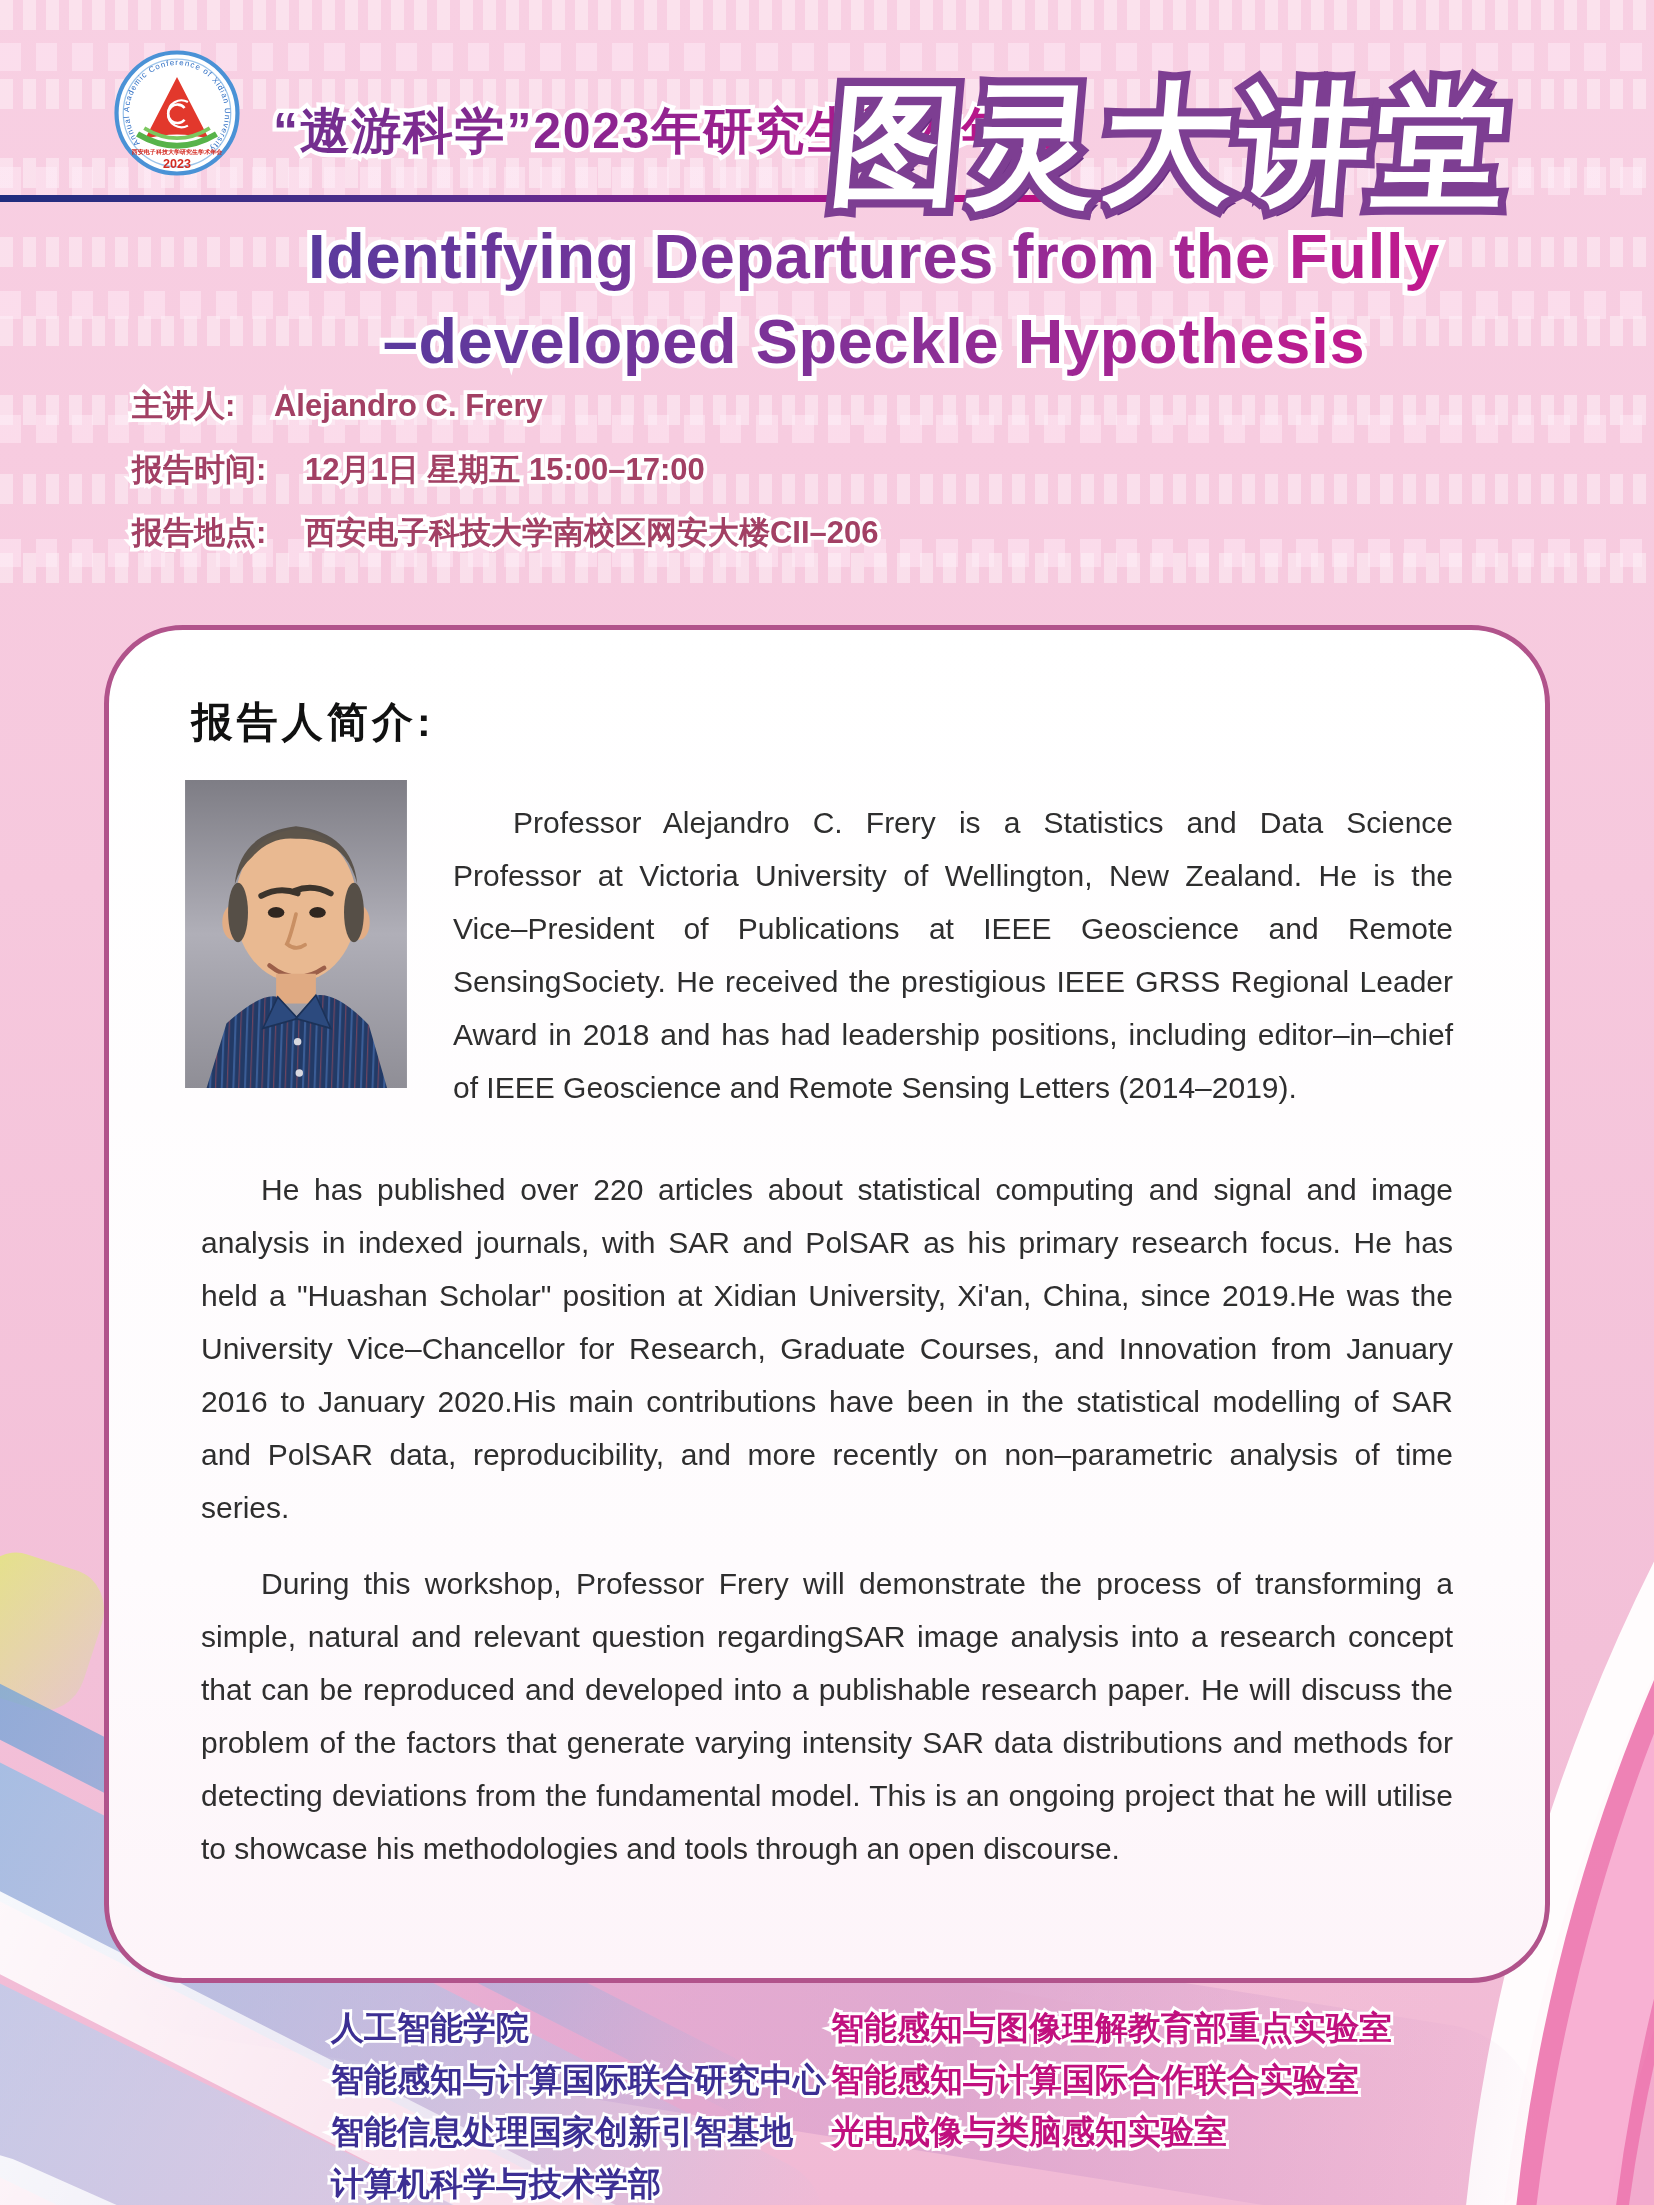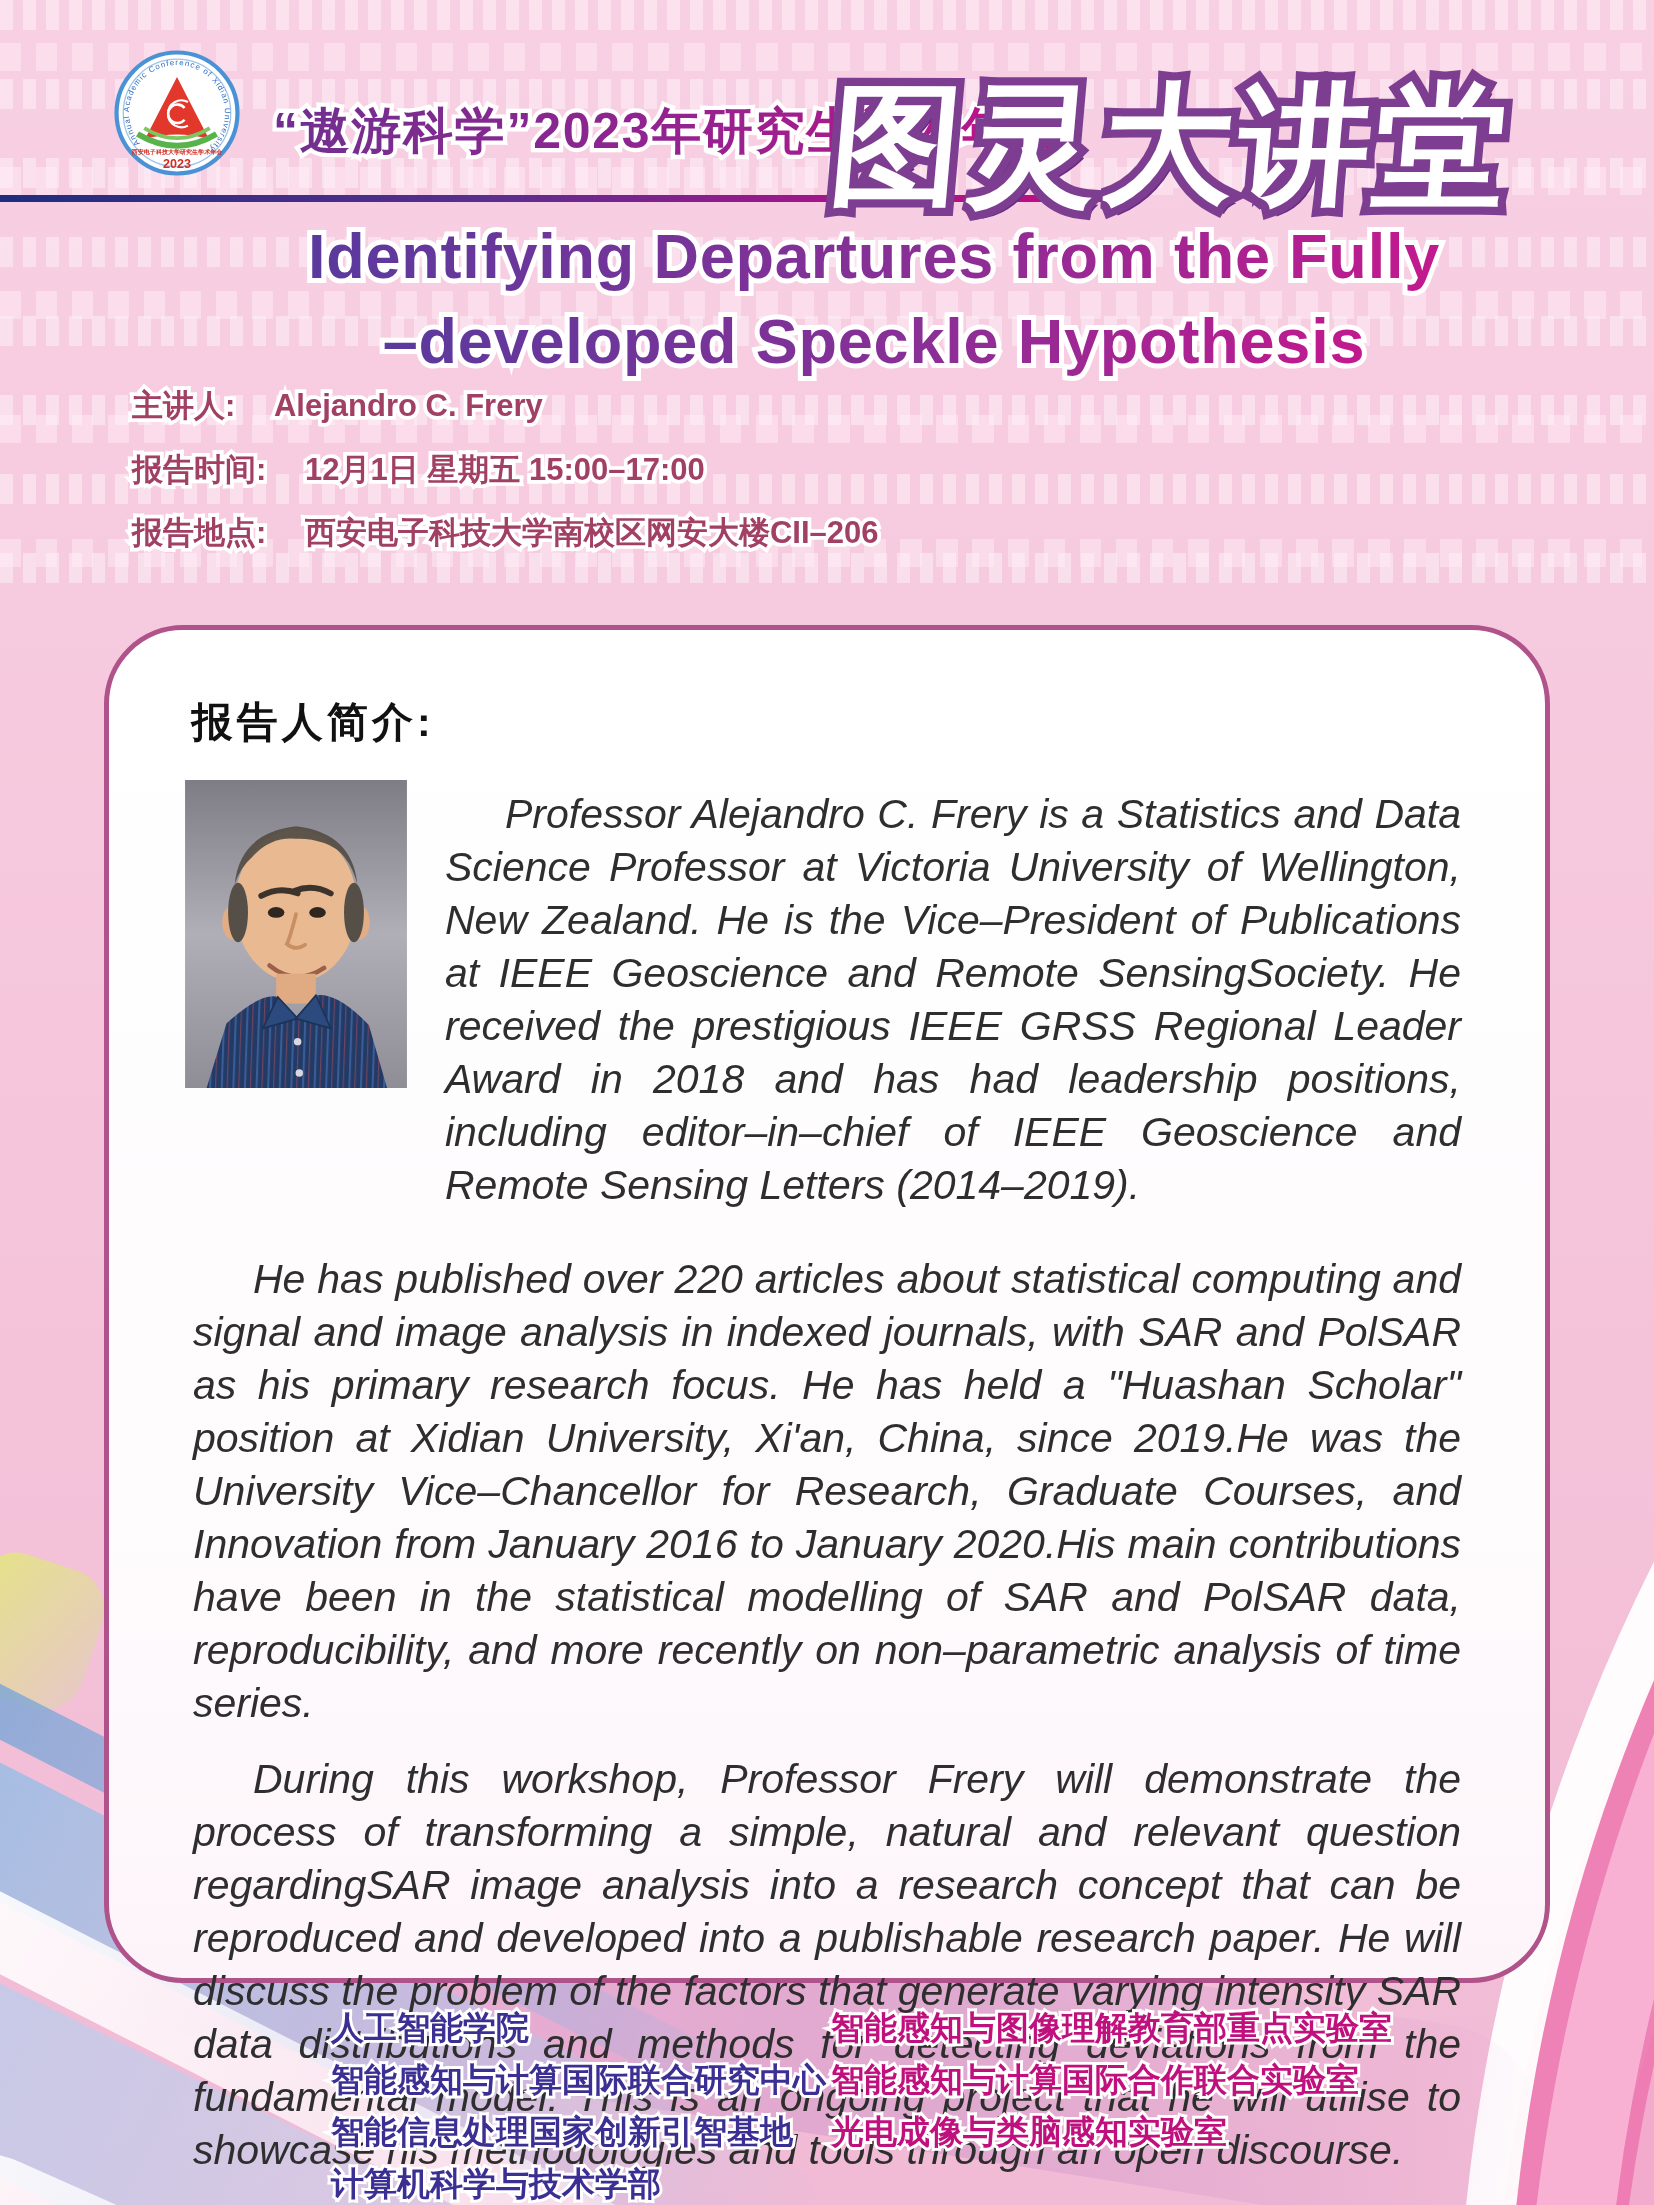--- a/index.html
+++ b/index.html
@@ -88,21 +88,21 @@
   .info-line .val { margin-left:30px; }
 
   
   .box { position:absolute; left:104px; top:625px; width:1446px; height:1358px; box-sizing:border-box;
          background:linear-gradient(180deg,#ffffff 0%, #fefbfd 70%, #fdf4f9 100%);
          border:5.8px solid #b1538b; border-radius:79px; padding:65px 76px 33px; z-index:2; }
 
   .sec-heading { font-size:41px; font-weight:bold; color:#111; letter-spacing:4.1px; margin:0 0 30px 6.6px; }
   .bio-row { display:flex; gap:30px; margin-bottom:33px; }
   .portrait { flex:0 0 222px; width:222px; height:308px; }
-  .body-text { font-size:41px; line-height:53px; color:#2e2e2e; text-align:justify; margin:8px;font-style:italic; }
+  .body-text { font-size:30px; line-height:53px; color:#2e2e2e; text-align:justify; margin:16px; }
   .indent { text-indent:60px; }
   .bio-para1 { flex:1 1 auto; }
   .para2 { margin-bottom:23px; }
   .abstract-heading { margin-top:38px; }
 
   
   .footer { position:absolute; left:0; top:2002px; width:100%; z-index:4; }
   .f-col { position:absolute; top:0; }
   .f-col-left  { left:331px; }
   .f-col-right { left:831px; }

